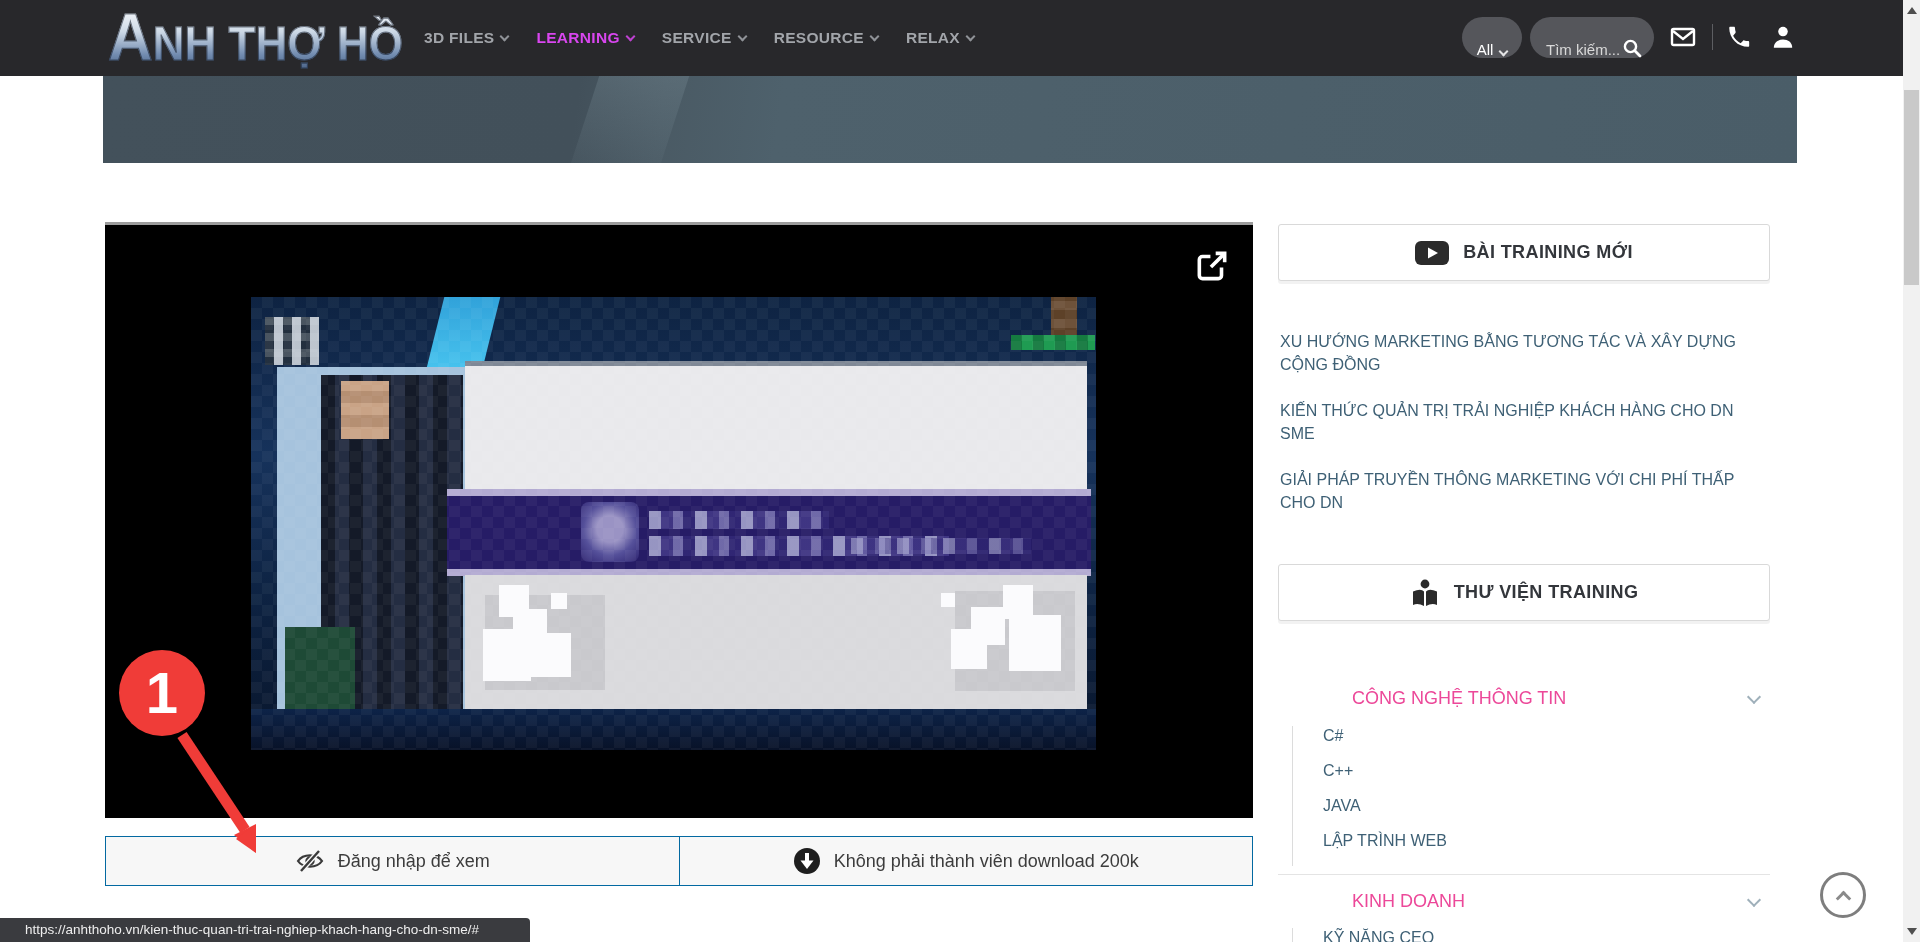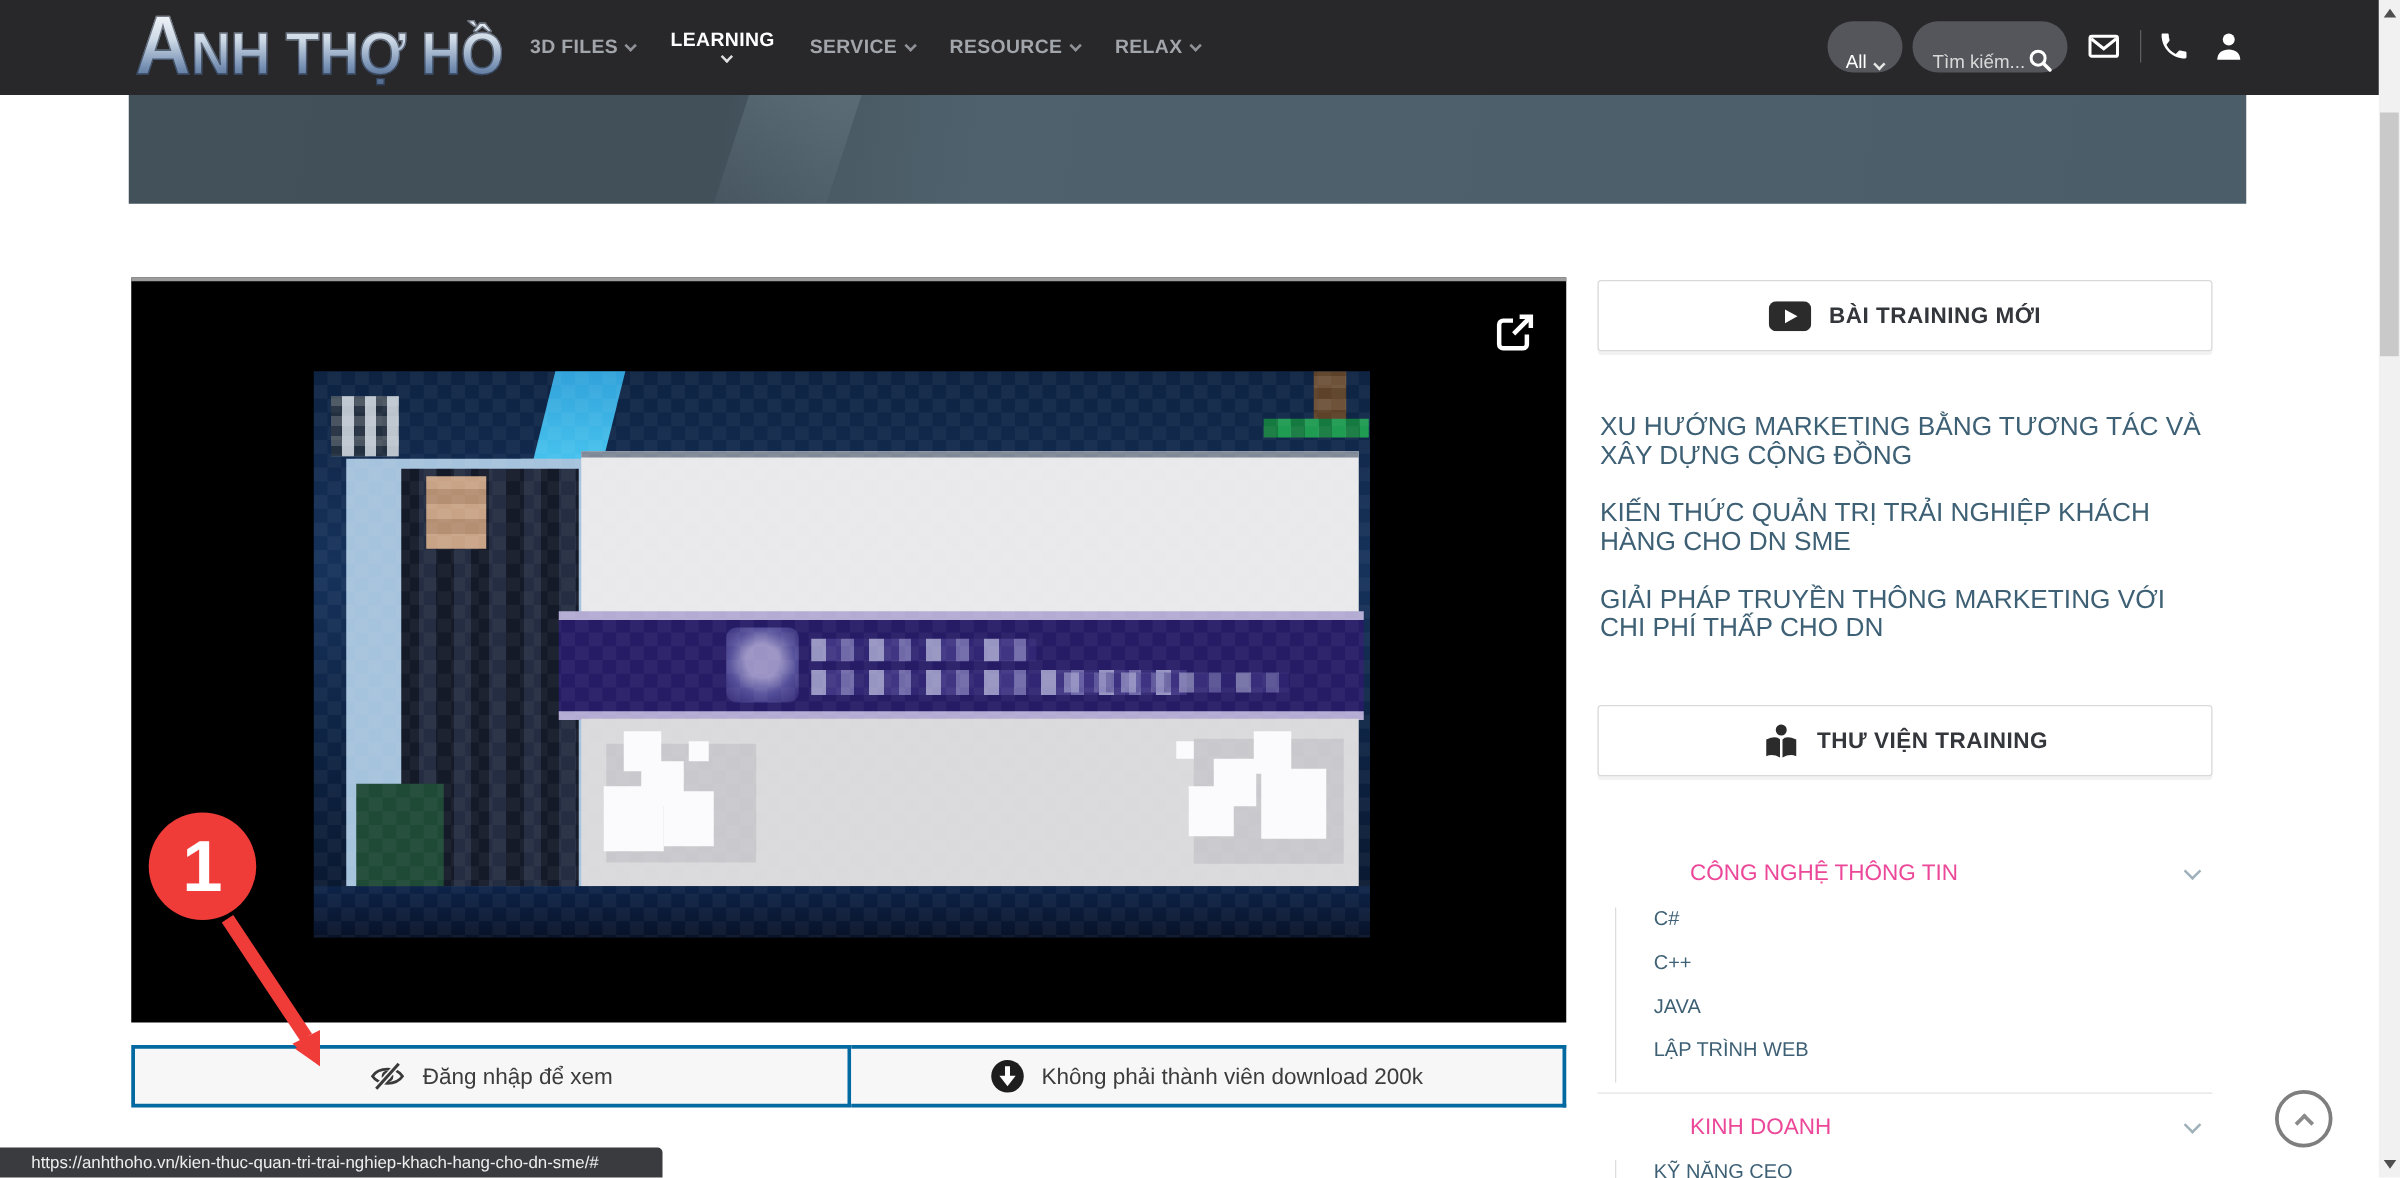--- a/index.html
+++ b/index.html
@@ -10,21 +10,21 @@
   .header { position:absolute; left:0; top:0; width:1920px; height:76px; background:#28282b;padding-left:39px; }
   .logo { position:absolute; left:108px; top:6px; height:66px; cursor:pointer; }
   .logo-text { display:block; font-weight:bold; font-size:44px; line-height:64px; letter-spacing:0px;
                background:linear-gradient(180deg,#ffffff 0%,#cdd9e6 38%,#728cb0 68%,#33496b 100%);
                -webkit-background-clip:text; background-clip:text; color:transparent;
                -webkit-text-stroke:1px rgba(14,24,40,.55); transform:scaleY(1.08); }
   .logo-text::first-letter { font-size:62px; }
   .nav { position:absolute; left:389px; top:0; height:76px; display:flex; align-items:center; gap:28px;margin-left:35px; }
   .nav-item { color:#a2a5aa; font-size:15.5px; font-weight:bold; letter-spacing:.3px; cursor:pointer;
               display:flex; align-items:center; white-space:nowrap; }
-  .nav-item.active { color:#ffffff;flex-direction:column; }
+  .nav-item.active { color:#d946ef; }
   .chev { display:inline-block; width:7px; height:7px; border-right:2px solid currentColor;
           border-bottom:2px solid currentColor; transform:rotate(45deg); margin-left:7px; margin-bottom:3px; opacity:.85; }
   .pill { position:absolute; top:17px; height:41px; background:#55565b; border-radius:21px;
           display:flex; align-items:flex-end; color:#fff; cursor:pointer; }
   .pill-all { left:1462px; width:60px; justify-content:center; font-size:15px; }
   .pill-search { left:1530px; width:124px; padding:0 12px 0 16px; justify-content:space-between; }
   .search-ph { color:#d9d9d9; font-size:15px; }
   .hicon { position:absolute; top:24px; width:26px; height:26px; cursor:pointer; }
   .hdivider { position:absolute; left:1712px; top:24px; width:1px; height:26px; background:#5d5e62; }
 
@@ -69,34 +69,34 @@
   .t-trow { position:absolute; background:repeating-linear-gradient(90deg,rgba(170,170,210,.85) 0 12px,
            rgba(80,70,150,.6) 12px 24px,rgba(130,125,185,.8) 24px 34px,rgba(55,45,125,.6) 34px 46px); }
   .t-lower { position:absolute; left:214px; top:278px; width:622px; height:134px; background:#dadadd; }
   .sq { position:absolute; background:#fbfbfd; }
   .sqg { position:absolute; background:#c9c9cd; }
   .t-bottom { position:absolute; left:0; top:412px; width:845px; height:41px;
            background:linear-gradient(180deg,#0d2348,#081228); }
 
   
   .btn-row { position:absolute; left:105px; top:836px; width:1148px; height:50px; display:flex; }
-  .vbtn { flex:1; background:#f7f7f7; border:3px solid #0369a1; display:flex; align-items:center;
+  .vbtn { flex:1; background:#f7f7f7; border:1px solid #0369a1; display:flex; align-items:center;
           justify-content:center; gap:13px; font-size:18px; color:#3c3c3c; cursor:pointer; }
   .vbtn + .vbtn { border-left:none; }
 
   
   .annot { position:absolute; left:100px; top:640px; pointer-events:none; }
 
   
   .side-btn { position:absolute; left:1278px; width:492px; height:57px; background:#fff;
           border:1px solid #d9d9d9; border-radius:3px; box-shadow:0 3px 0 rgba(0,0,0,.05);
           display:flex; align-items:center; justify-content:center; gap:14px;
           font-size:18px; font-weight:bold; color:#33363b; letter-spacing:.4px; cursor:pointer; }
   .side-links { position:absolute; left:1280px; top:330px; width:488px; }
-  .side-link { display:block; color:#3e6075; font-size:21px; line-height:23px; margin-bottom:23px;
+  .side-link { display:block; color:#3e6075; font-size:16px; line-height:23px; margin-bottom:23px;
           cursor:pointer; text-decoration:none; }
   .acc-head { position:absolute; left:1352px; width:470px; color:#ec4899; font-size:18px; cursor:pointer; }
   .acc-chev { position:absolute; left:1749px; width:10px; height:10px; border-right:2px solid #9fb0ba;
           border-bottom:2px solid #9fb0ba; transform:rotate(45deg); cursor:pointer; }
   .acc-list { position:absolute; left:1292px; width:460px; border-left:1px solid #dcdcdc; list-style:none; }
   .acc-list li { padding-left:30px; height:35px; line-height:20px; color:#3e6075; font-size:16px; cursor:pointer; }
   .side-divider { position:absolute; left:1278px; top:874px; width:492px; height:1px; background:#e4e4e4; }
 
   
   .status { position:absolute; left:0; top:918px; width:530px; height:24px; background:#3a3b3f;

